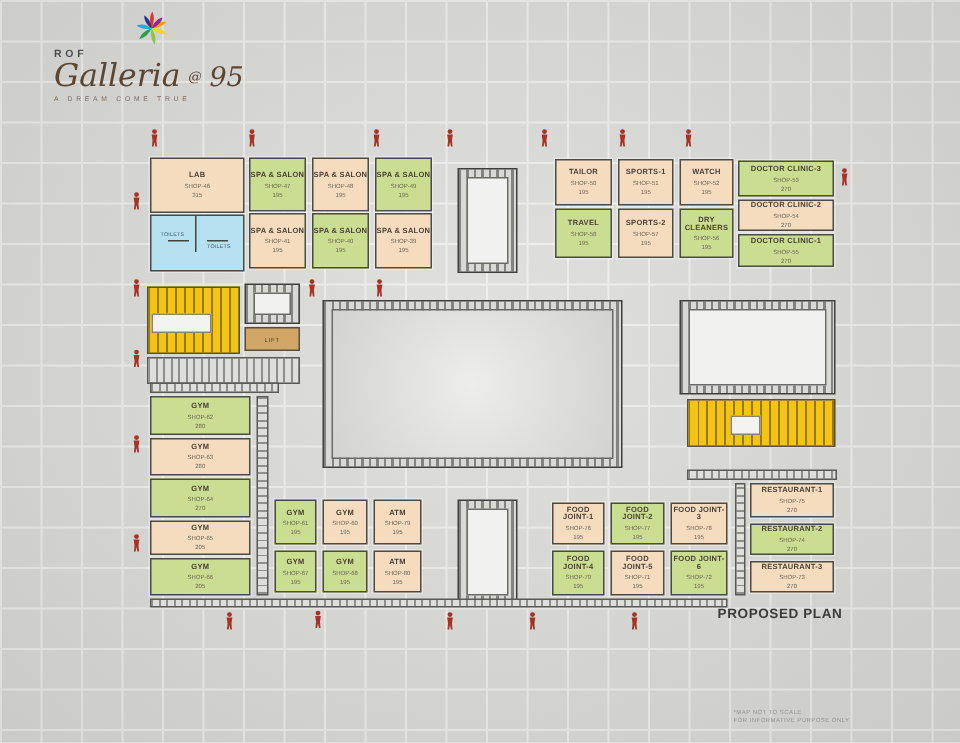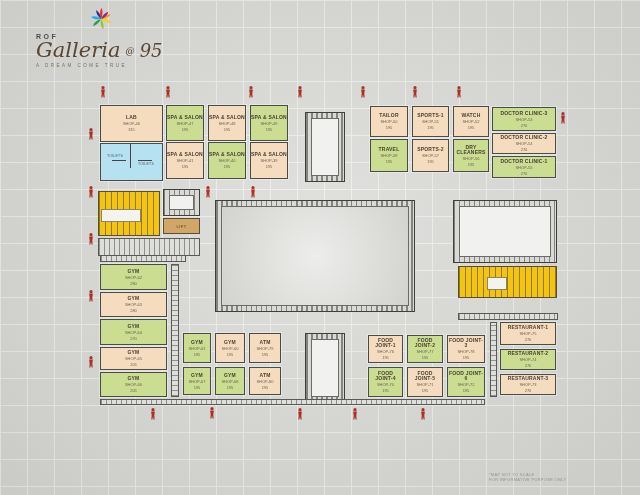--- a/index.html
+++ b/index.html
@@ -377,19 +377,20 @@
       <use href="#person"></use>
     </svg>
   <svg class="fig" style="left:420px;top:408px" width="6" height="12">
       <use href="#person"></use>
     </svg>
   <svg class="fig" style="left:560px;top:112px" width="6" height="12">
       <use href="#person"></use>
     </svg>
 
   <div class="plantitle">
+    <div>PROPOSED PLAN</div>
   </div>
   <div class="footnote">
     <div>*MAP NOT TO SCALE</div>
     <div>FOR INFORMATIVE PURPOSE ONLY</div>
   </div>
 
 </div>
 
 </body></html>

